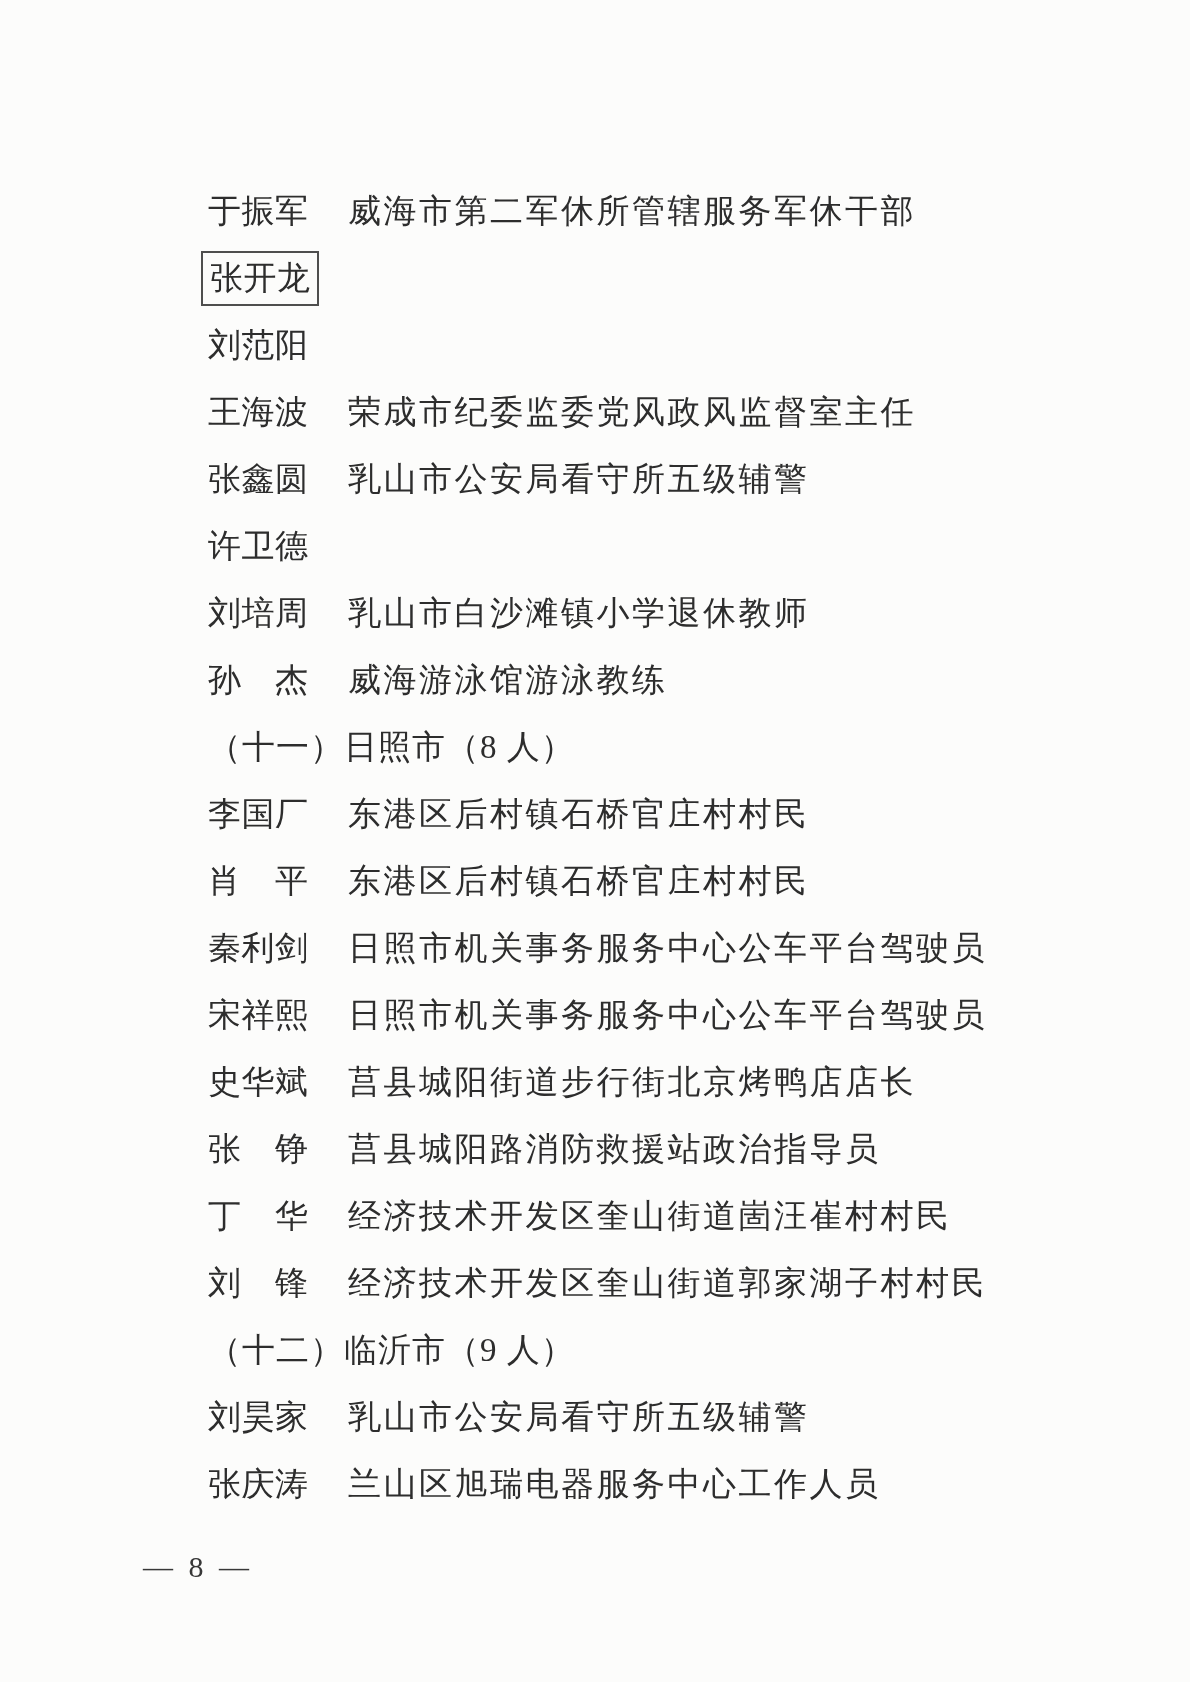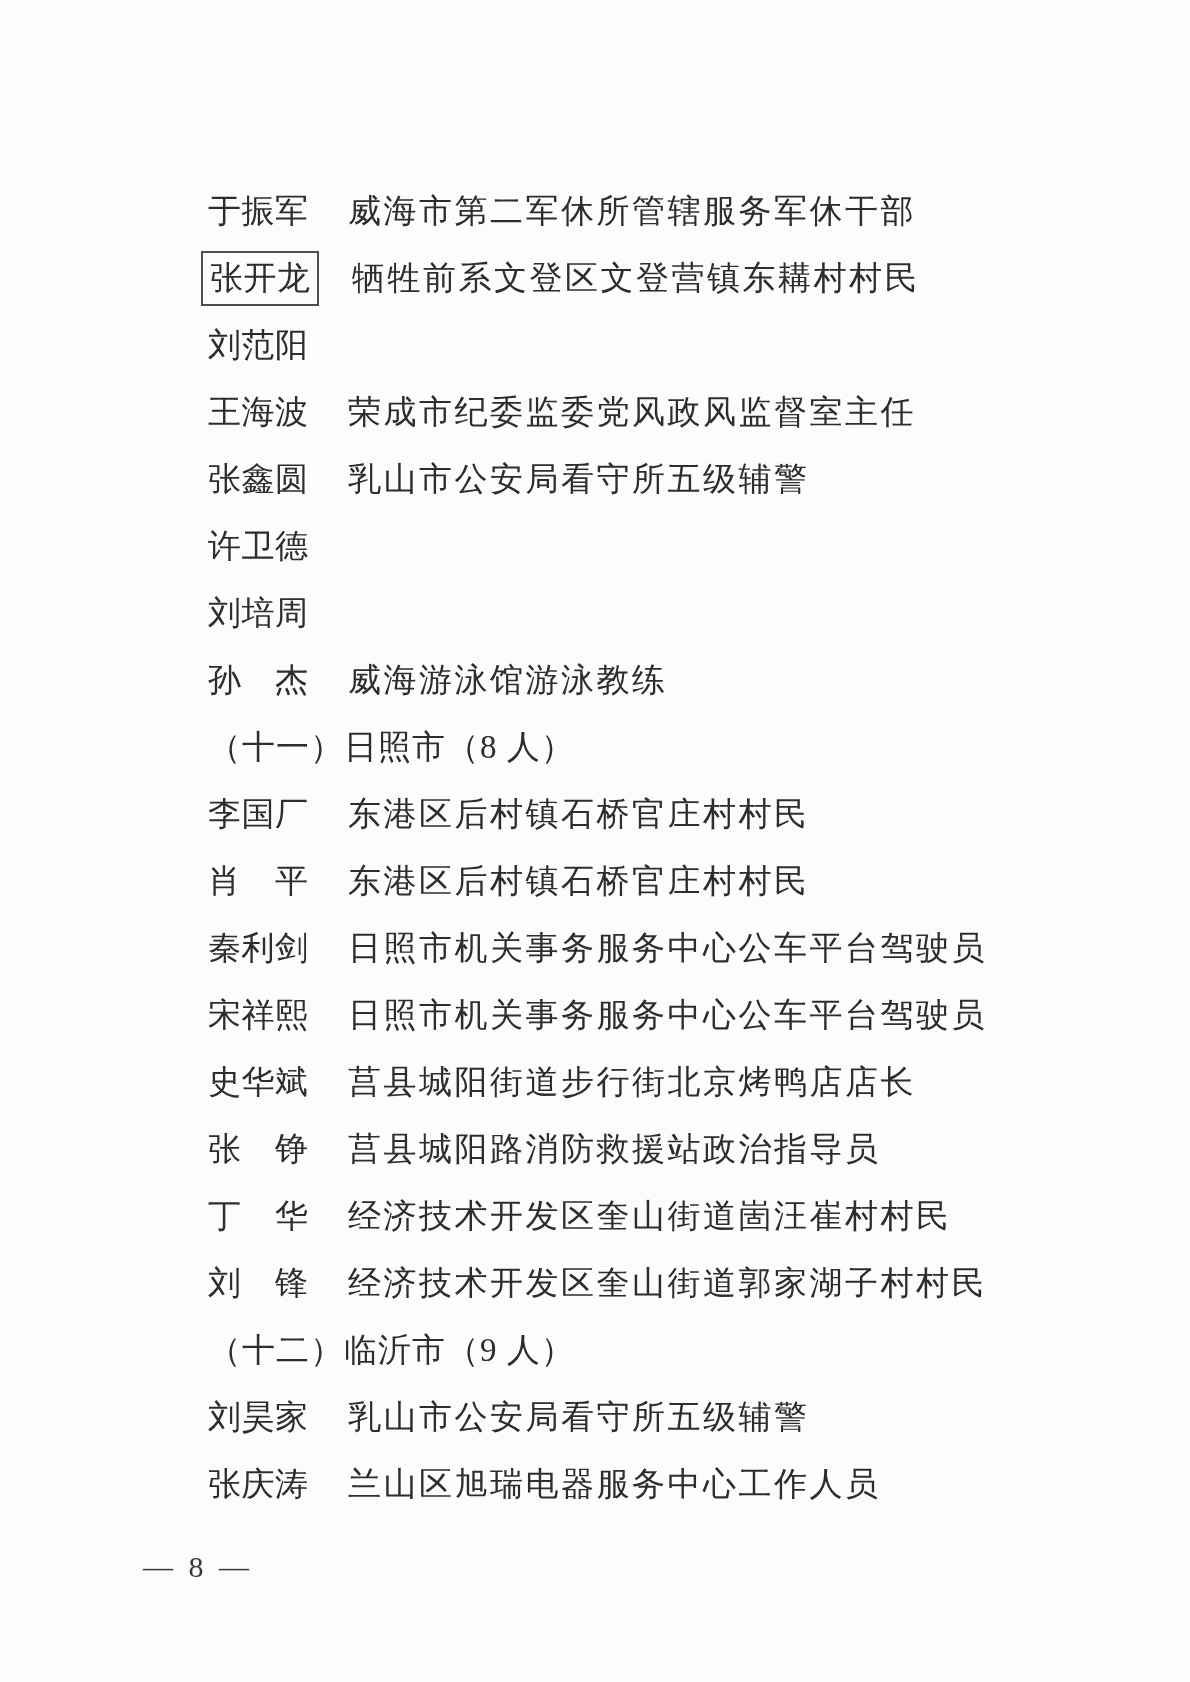--- a/index.html
+++ b/index.html
@@ -68,21 +68,20 @@
           <span>军</span>
         </span>
         <span class="desc">威海市第二军休所管辖服务军休干部</span>
       </div>
       <div class="row entry">
         <span class="name boxed">
           <span>张</span>
           <span>开</span>
           <span>龙</span>
         </span>
-        <span class="desc">牺牲前系文登区文登营镇东耩村村民</span>
       </div>
       <div class="row entry">
         <span class="name">
           <span>刘</span>
           <span>范</span>
           <span>阳</span>
         </span>
       </div>
       <div class="row entry">
         <span class="name">
@@ -106,20 +105,21 @@
           <span>卫</span>
           <span>德</span>
         </span>
       </div>
       <div class="row entry">
         <span class="name">
           <span>刘</span>
           <span>培</span>
           <span>周</span>
         </span>
+        <span class="desc">乳山市白沙滩镇小学退休教师</span>
       </div>
       <div class="row entry">
         <span class="name">
           <span>孙</span>
           <span>杰</span>
         </span>
         <span class="desc">威海游泳馆游泳教练</span>
       </div>
       <div class="row section">
         <span class="section-label">（十一）日照市（8 人）</span>

